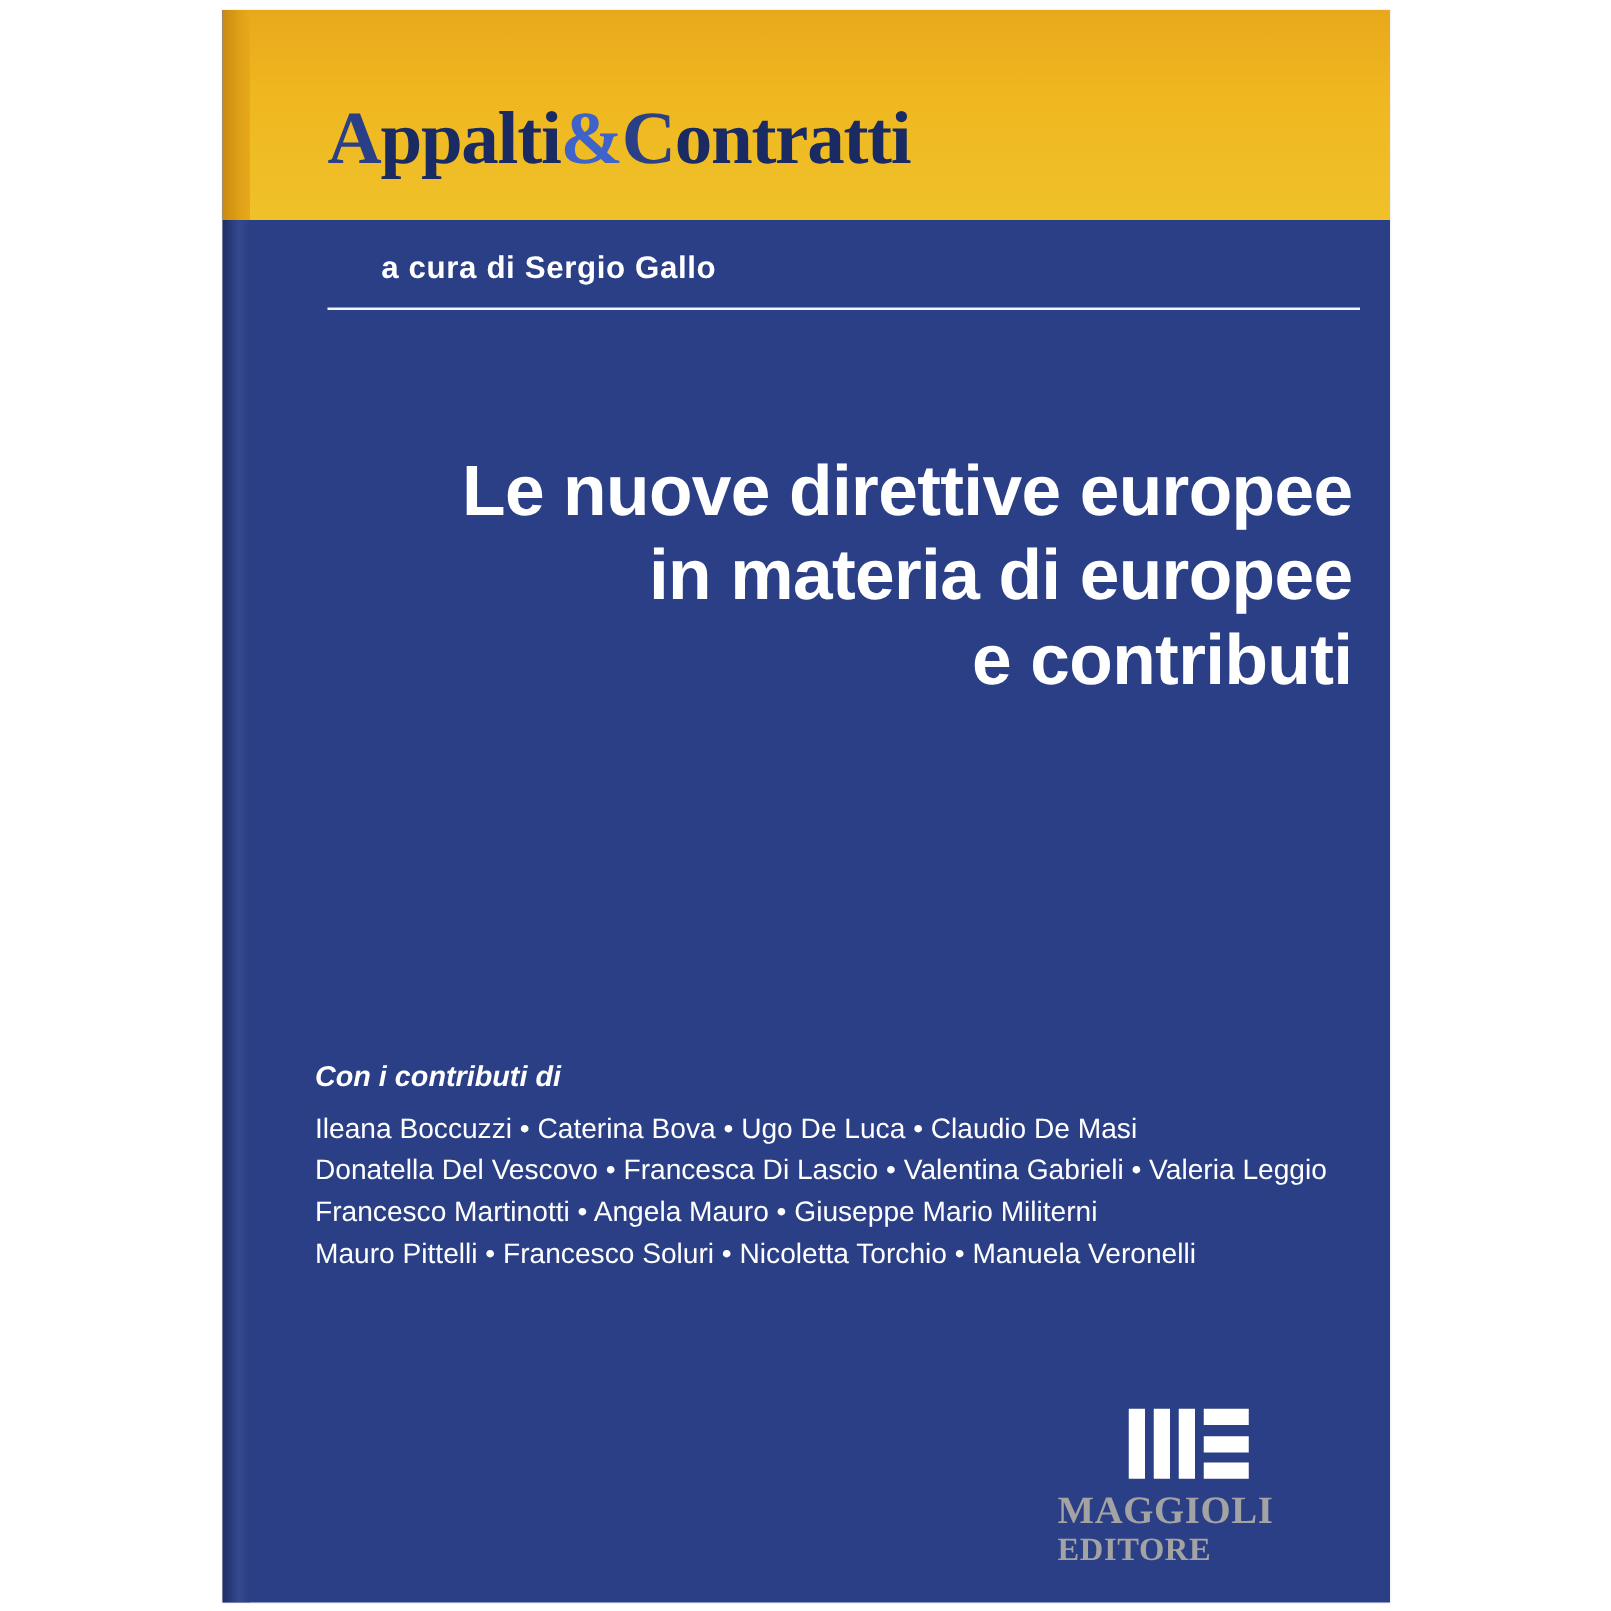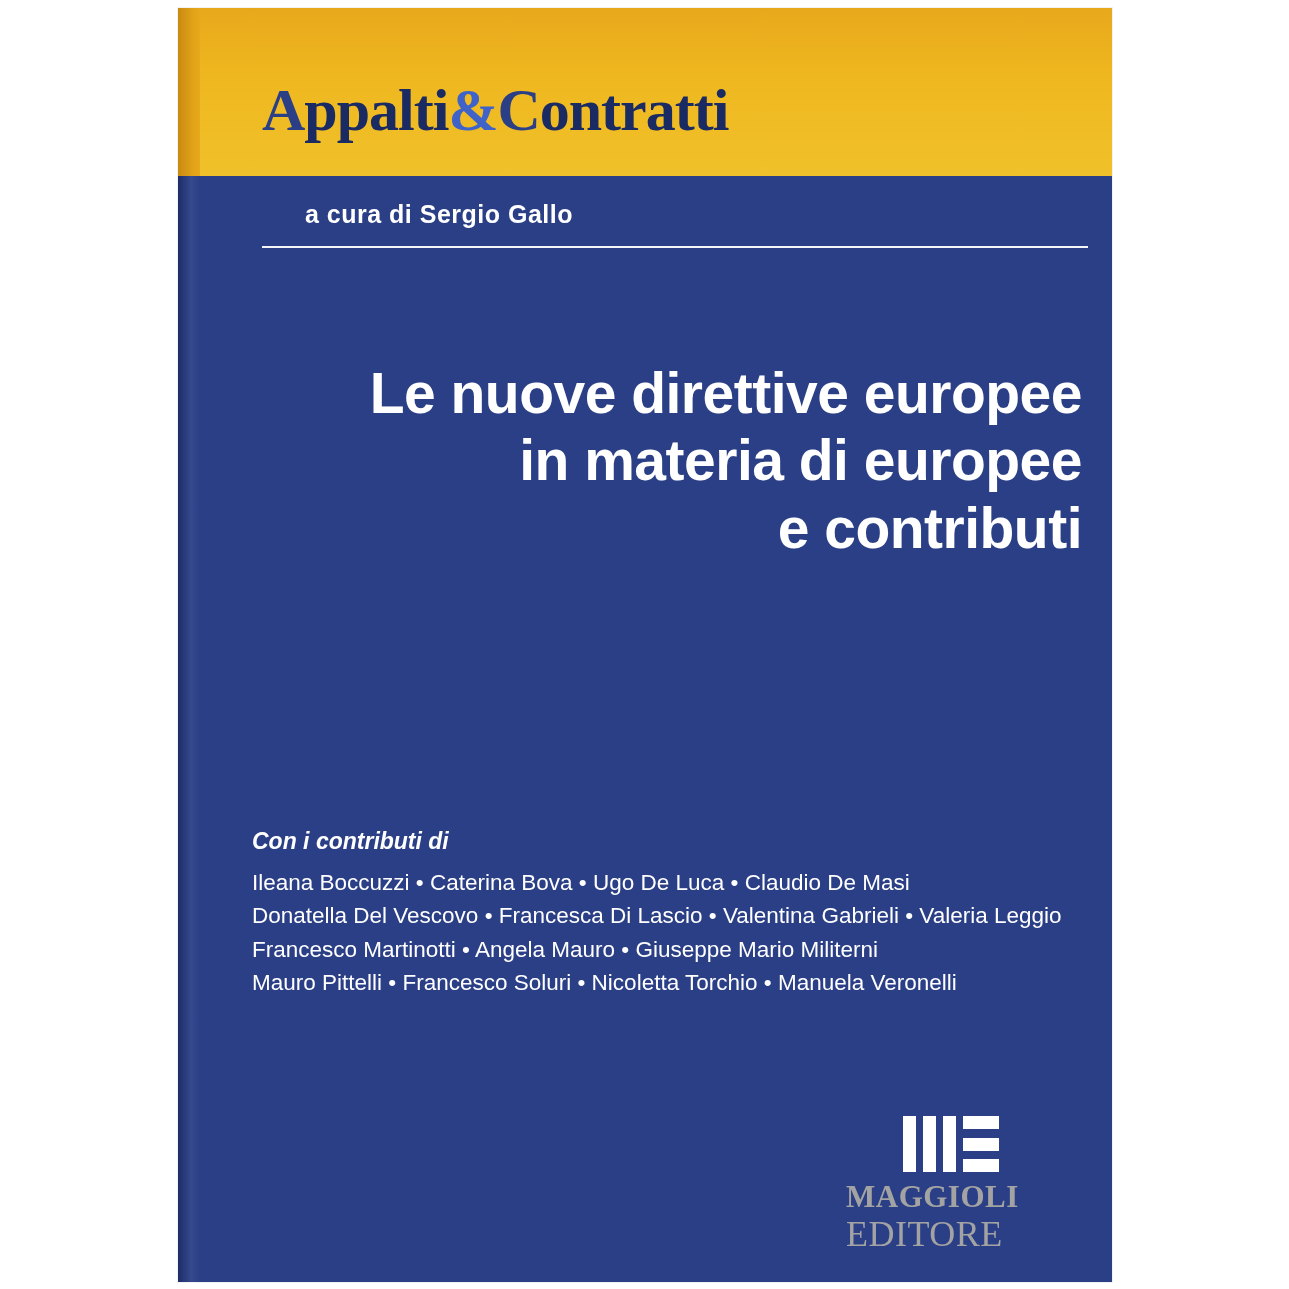--- a/index.html
+++ b/index.html
@@ -119,21 +119,21 @@
   }
   .main-title .line {
     display: block;
     white-space: nowrap;
   }
 
   
   .contrib {
     position: absolute;
     left: 74px;
-    top: 820px;
+    top: 840px;
     width: 840px;
     color: #ffffff;
   }
   .contrib-label {
     font-size: 23px;
     font-weight: bold;
     font-style: italic;
     display: block;
     margin-bottom: 11px;
   }
@@ -183,22 +183,22 @@
   .publisher-name {
     display: block;
     font-size: 31px;
     font-weight: bold;
     font-family: "Liberation Serif", serif;
     letter-spacing: 0.5px;
     line-height: 1.08;
   }
   .publisher-sub {
     display: block;
-    font-size: 36px;
-    font-weight: normal;
+    font-size: 26px;
+    font-weight: bold;
     font-family: "Liberation Serif", serif;
     letter-spacing: 0.5px;
     line-height: 1.12;
   }
 </style>
 </head>
 <body>
 
 <div class="page">
 

